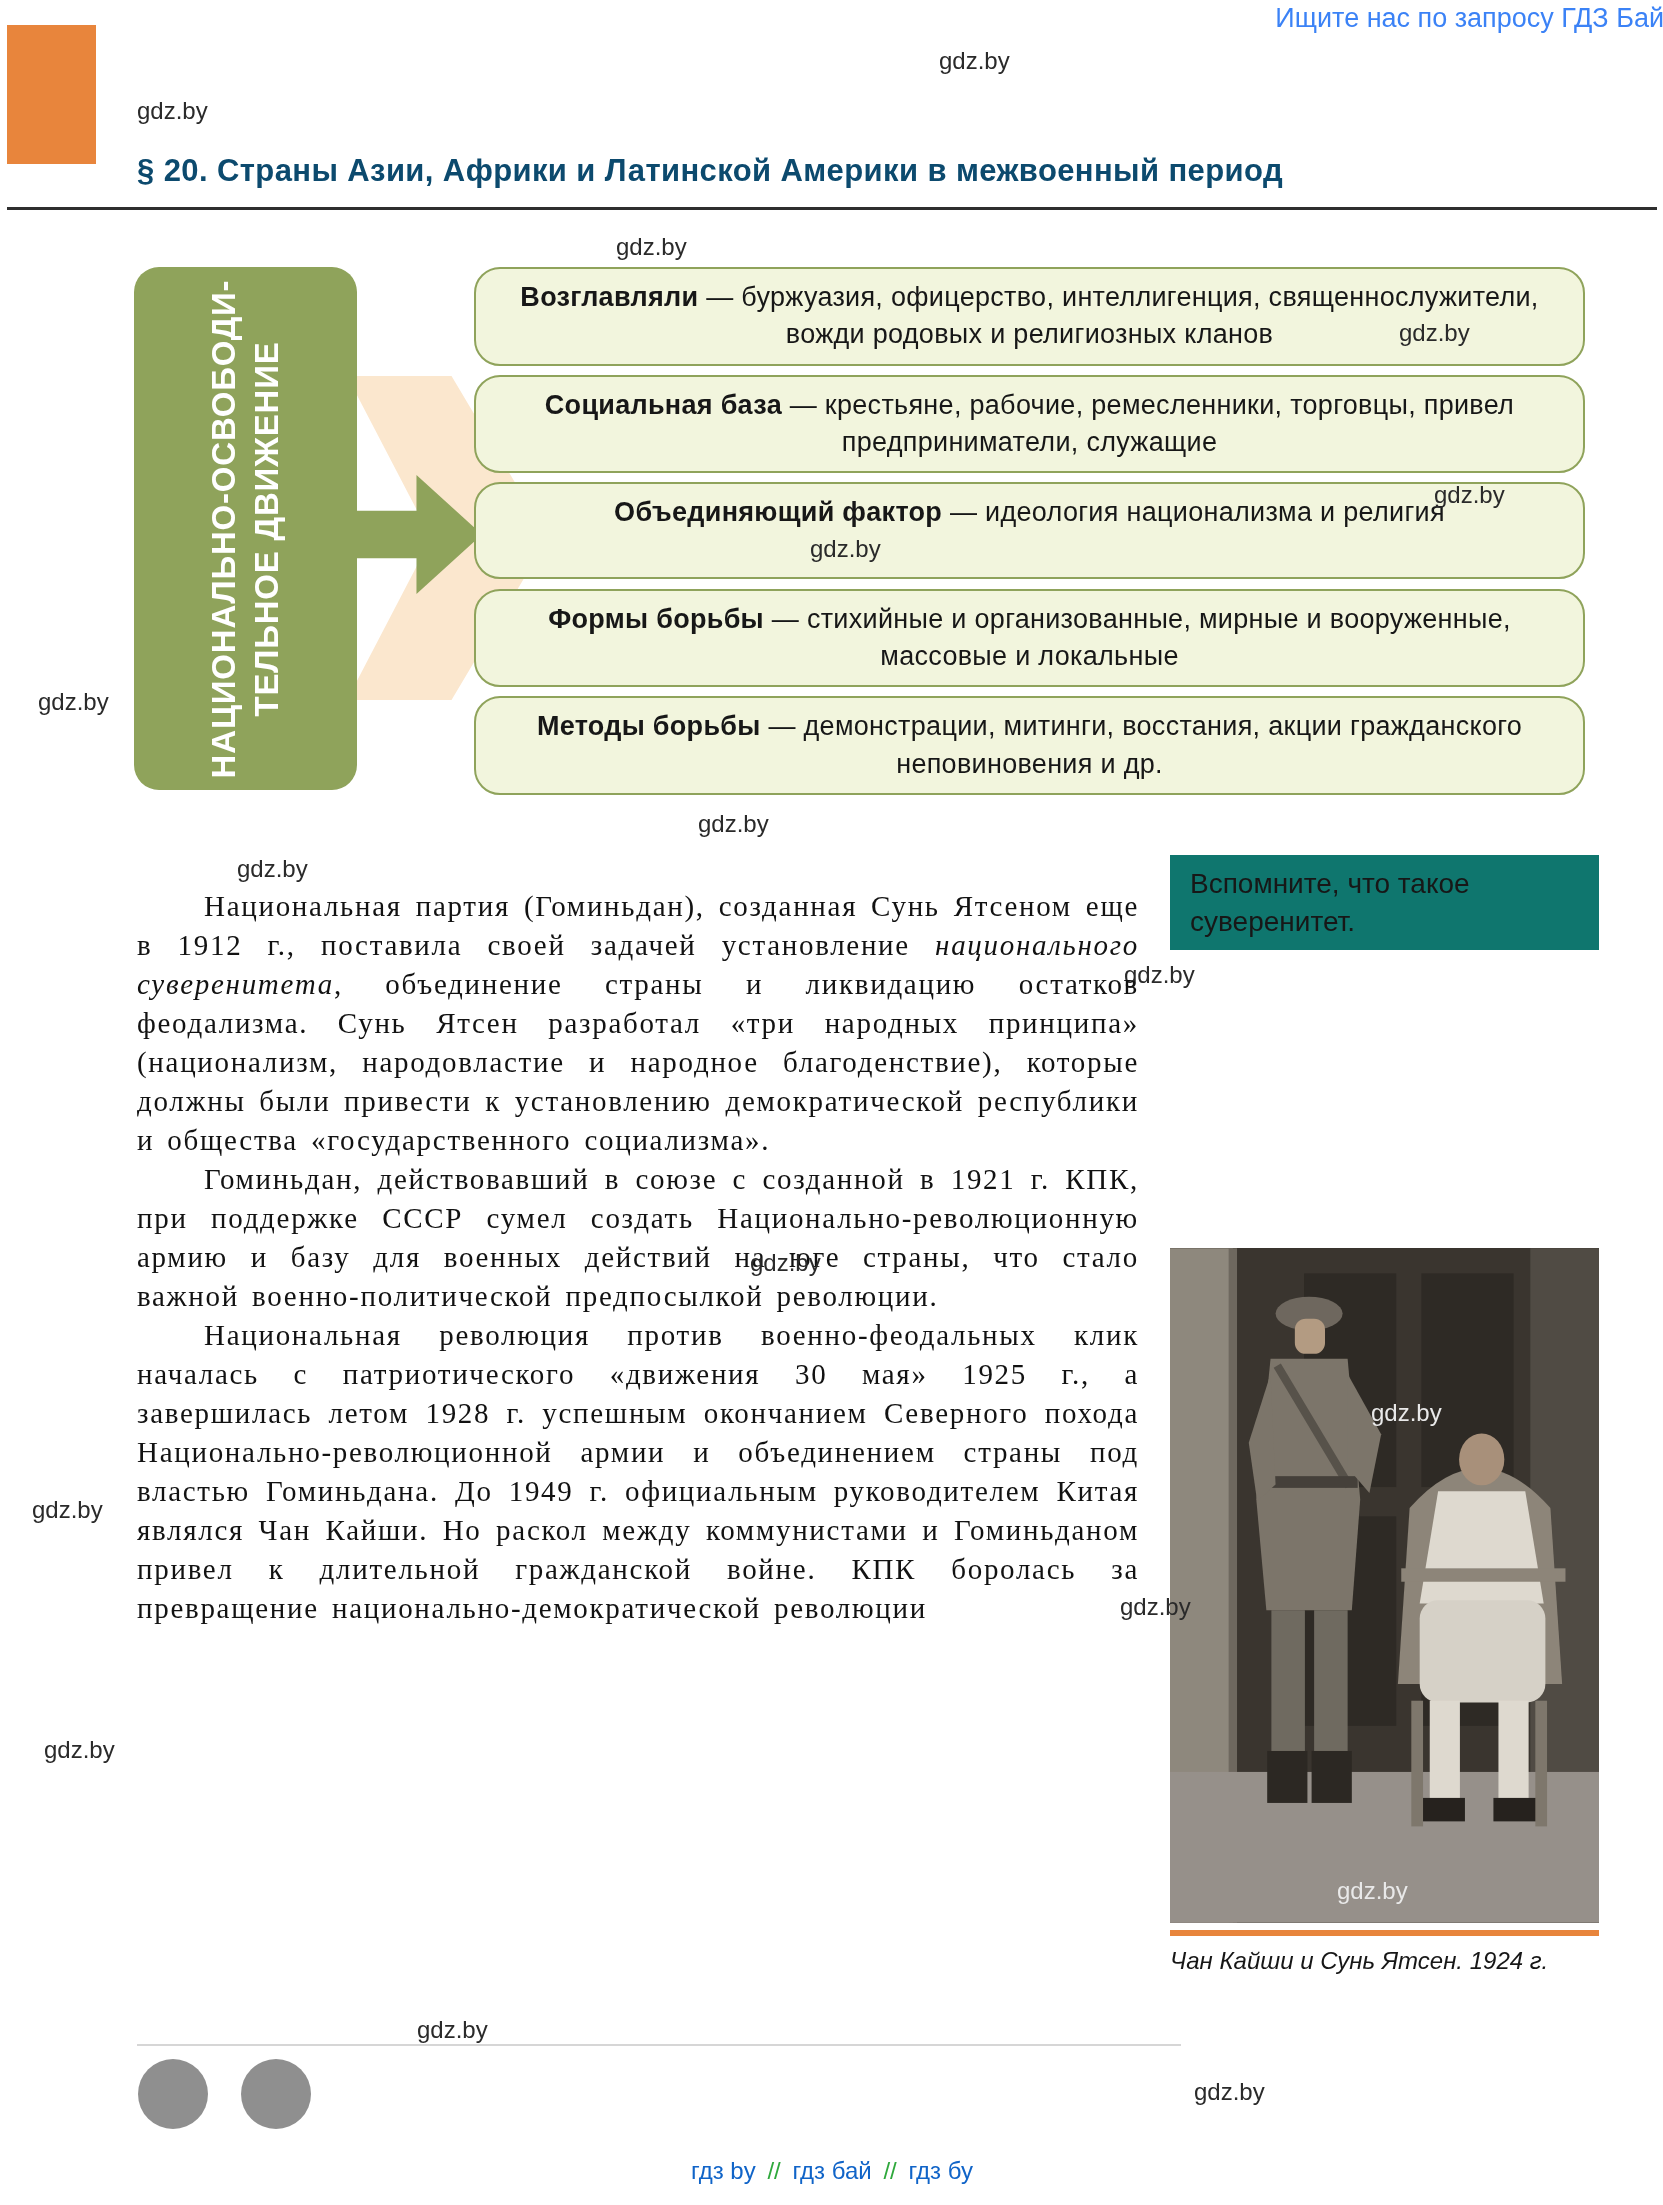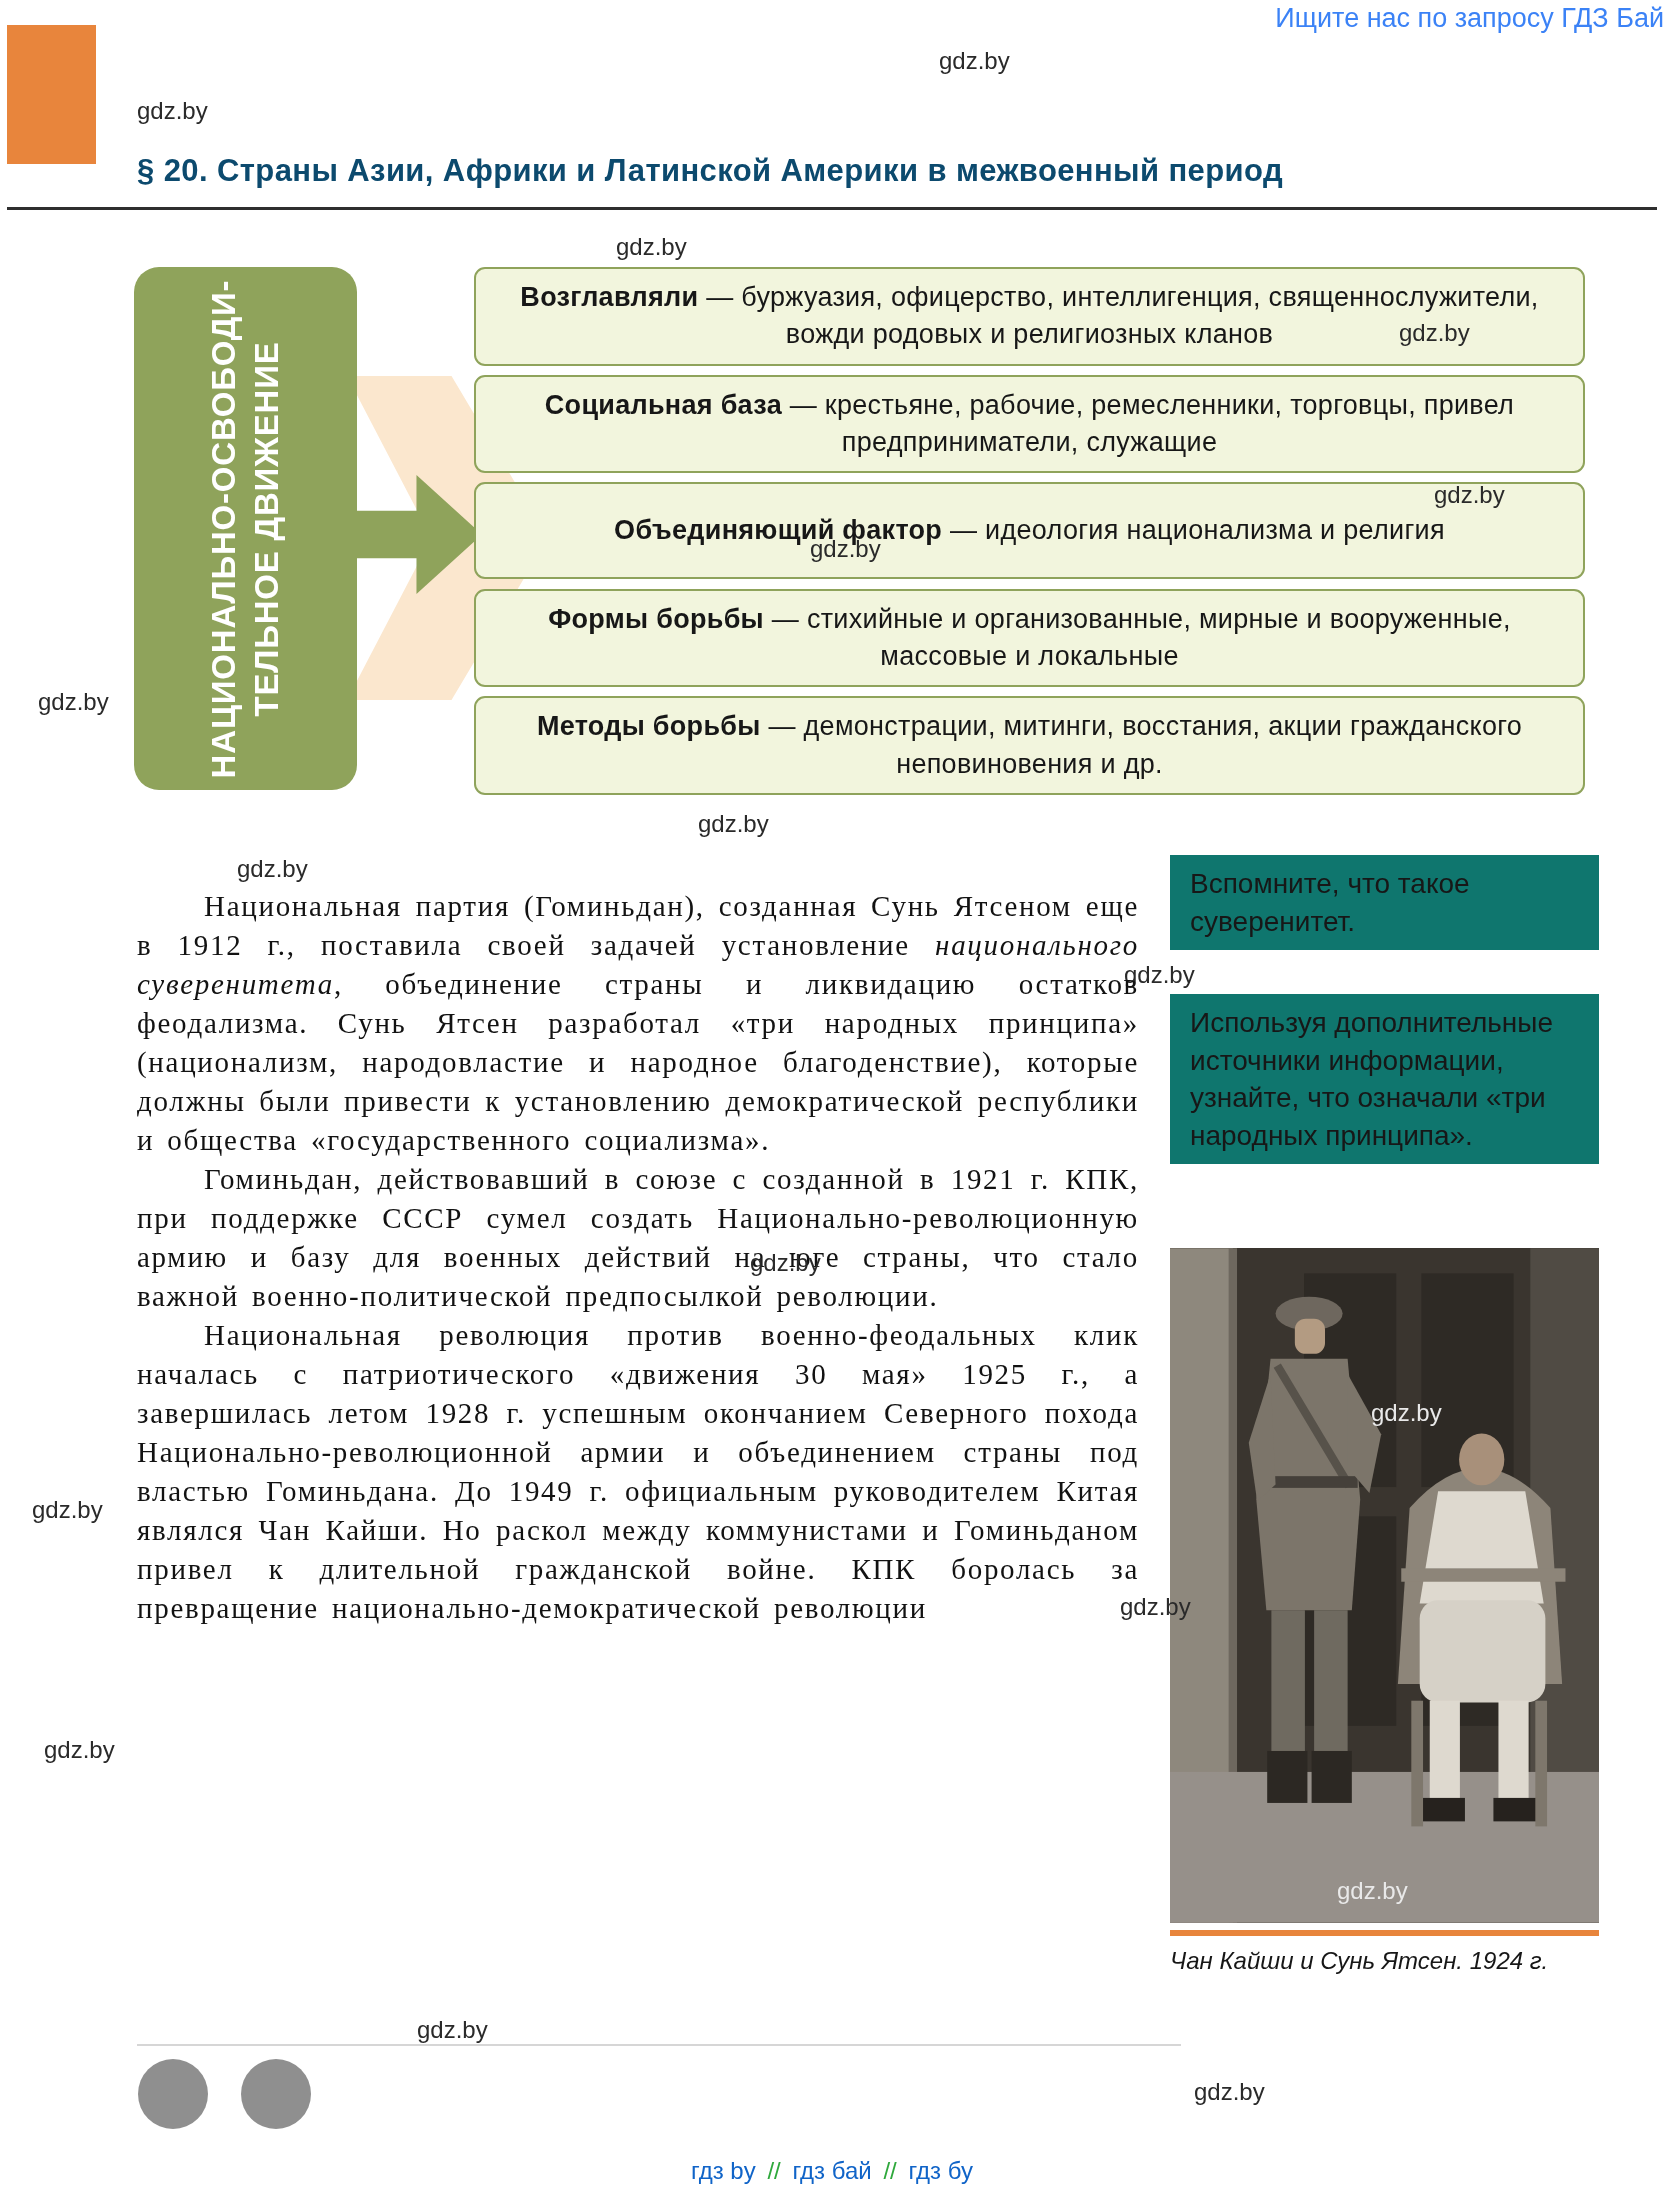--- a/index.html
+++ b/index.html
@@ -28,22 +28,22 @@
                  text-align:center; color:#ffffff; font-weight:bold;
                  font-size:33px; line-height:1.3; letter-spacing:0.8px; }
   .arrow-peach { position:absolute; left:347px; top:376px; width:201px; height:324px;
                  background:#fbe7ce; z-index:1;
                  clip-path:polygon(0 0, 52% 0, 100% 50%, 52% 100%, 0 100%, 42% 50%); }
   .arrow-olive { position:absolute; left:356px; top:475px; width:126px; height:119px;
                  background:#8fa35b; z-index:1;
                  clip-path:polygon(0 30%, 48% 30%, 48% 0, 100% 50%, 48% 100%, 48% 70%, 0 70%); }
   .dboxes { position:absolute; left:474px; top:267px; width:1111px;
             display:flex; flex-direction:column; gap:9.2px; z-index:3; }
-  .dbox { background:#f2f5dd; border:2.5px solid #8fa35b; border-radius:11px;
-          min-height:97px; display:flex; align-items:center; justify-content:center;
+  .dbox { background:#f2f5dd; border:2.5px solid #8fa35b; border-radius:26px;
+          min-height:97px; display:flex; align-items:flex-start; justify-content:center;
           text-align:center; padding:10px 20px; font-size:27px; line-height:1.38;
           color:#171717; letter-spacing:0.3px; }
   .dbox b { font-weight:bold; }
 
   
   .body-col { position:absolute; left:137px; top:887px; width:1002px;
               font-family:"Liberation Serif", serif; font-size:29px; line-height:39px;
               text-align:justify; color:#121212; letter-spacing:1.7px; word-spacing:4.2px; }
   .body-col p { text-indent:67px; margin:0; }
 
@@ -126,21 +126,20 @@
     </div>
   </div>
 
   <div class="body-col">
     <p><span>Национальная партия (Гоминьдан), созданная Сунь Ятсеном еще в 1912 г., поставила своей задачей установление </span><i>национального суверенитета</i><span>, объединение страны и ликвидацию остатков феодализма. Сунь Ятсен разработал «три народных принципа» (национализм, народовластие и народное благоденствие), которые должны были привести к установлению демократической республики и общества «государственного социализма».</span></p>
     <p>Гоминьдан, действовавший в союзе с созданной в 1921 г. КПК, при поддержке СССР сумел создать Национально-революционную армию и базу для военных действий на юге страны, что стало важной военно-политической предпосылкой революции.</p>
     <p>Национальная революция против военно-феодальных клик началась с патриотического «движения 30 мая» 1925 г., а завершилась летом 1928 г. успешным окончанием Северного похода Национально-революционной армии и объединением страны под властью Гоминьдана. До 1949 г. официальным руководителем Китая являлся Чан Кайши. Но раскол между коммунистами и Гоминьданом привел к длительной гражданской войне. КПК боролась за превращение национально-демократической революции</p>
   </div>
 
   <div class="callout callout-1">Вспомните, что такое суверенитет.</div>
-  <div class="callout callout-2">Используя дополнительные источники информации, узнайте, что означали «три народных принципа».</div>
 
   <div class="photo">
     <svg viewBox="0 0 512 805">
       <rect width="512" height="805" fill="#3a352f"></rect>
       <rect x="0" y="0" width="75" height="805" fill="#8e887d"></rect>
       <rect x="70" y="0" width="10" height="805" fill="#6e685f"></rect>
       <rect x="430" y="0" width="82" height="640" fill="#504b44"></rect>
       <rect x="0" y="625" width="512" height="180" fill="#96908a"></rect>
       <rect x="160" y="30" width="110" height="255" fill="#2e2a25"></rect>
       <rect x="300" y="30" width="110" height="255" fill="#2e2a25"></rect>

